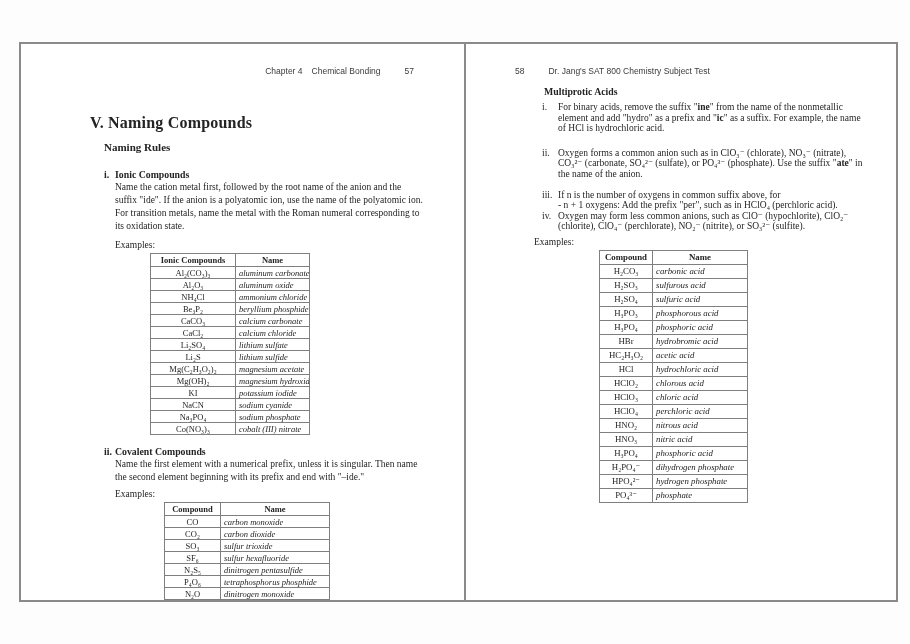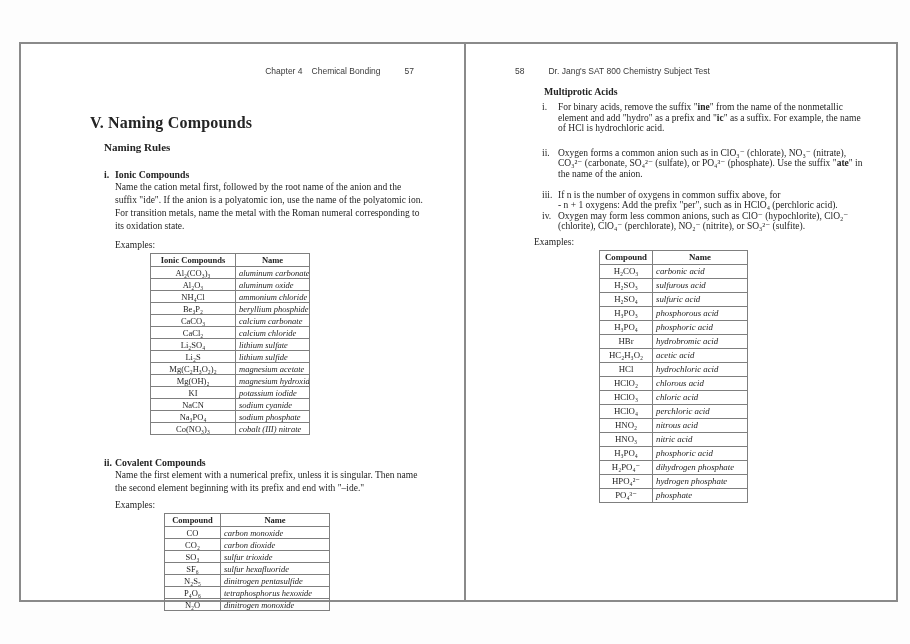--- a/index.html
+++ b/index.html
@@ -63,21 +63,21 @@
   .tbl-covalent{margin-left:60px;width:165px;}
   .tbl-covalent col:nth-child(1){width:56px;}
   .tbl-covalent col:nth-child(2){width:109px;}
 
   .tbl-acids{margin-left:84px;width:148px;margin-top:3px;}
   .tbl-acids col:nth-child(1){width:53px;}
   .tbl-acids col:nth-child(2){width:95px;}
   .tbl-acids th{font-size:8.8px;padding:1.5px 2px;}
   .tbl-acids td{font-size:8.8px;padding:1.5px 3px;}
 
-  .item--covalent{margin-top:22px;}
+  .item--covalent{margin-top:11px;}
   .tbl-wrap{margin-top:3px;}
   b.inline-bold{font-weight:bold;}
 </style>
 </head>
 <body>
 
 <div class="page page--left">
   <div class="running running--left">
     <span>Chapter 4</span><span class="gap-sm"></span><span>Chemical Bonding</span><span class="gap-lg"></span><span>57</span>
   </div>
@@ -202,21 +202,21 @@
               <tr>
               <td class="c-compound">SF₆</td>
               <td class="c-name">sulfur hexafluoride</td>
             </tr>
               <tr>
               <td class="c-compound">N₂S₅</td>
               <td class="c-name">dinitrogen pentasulfide</td>
             </tr>
               <tr>
               <td class="c-compound">P₄O₆</td>
-              <td class="c-name">tetraphosphorus hexoxide</td>
+              <td class="c-name">tetraphosphorus phosphide</td>
             </tr>
               <tr>
               <td class="c-compound">N₂O</td>
               <td class="c-name">dinitrogen monoxide</td>
             </tr>
             </tbody>
         </table>
       </div>
     </div>
   </div>

